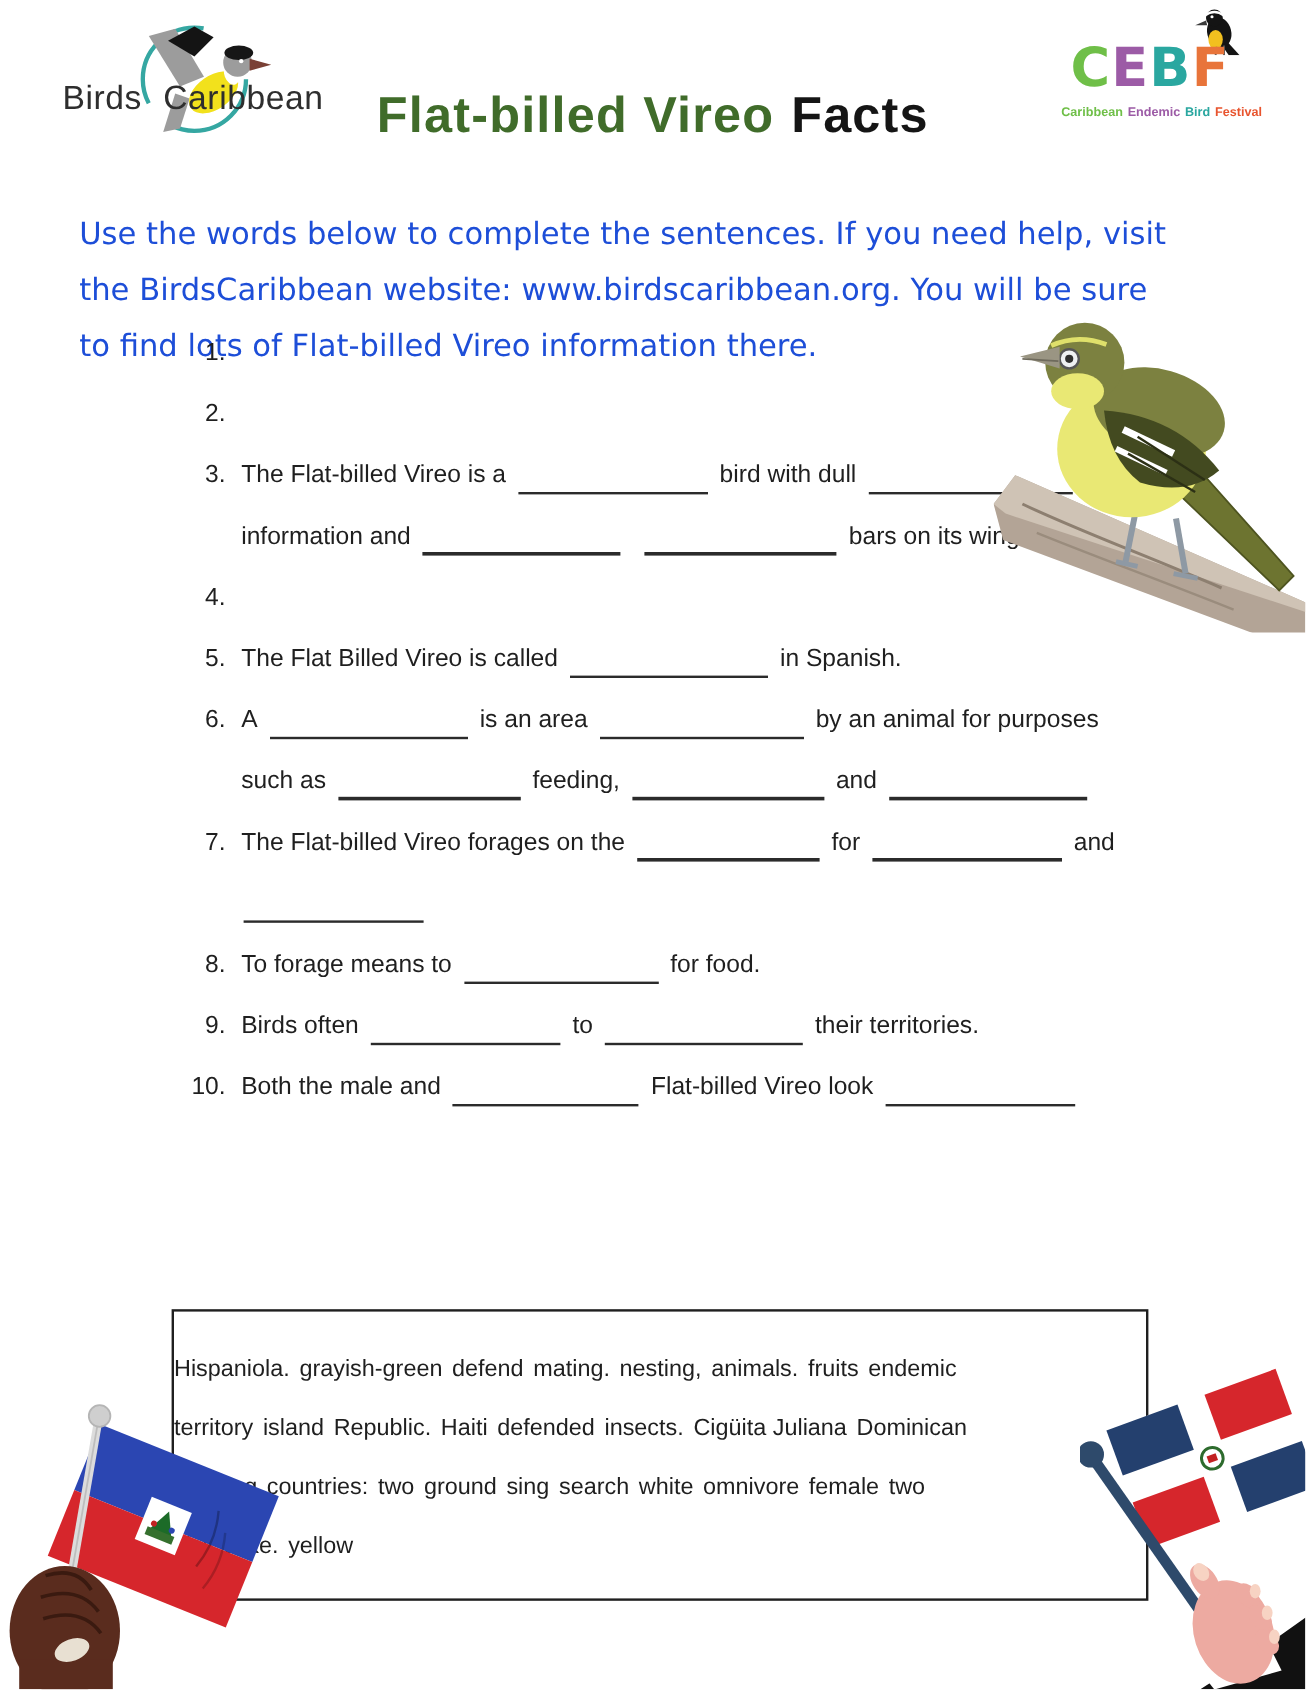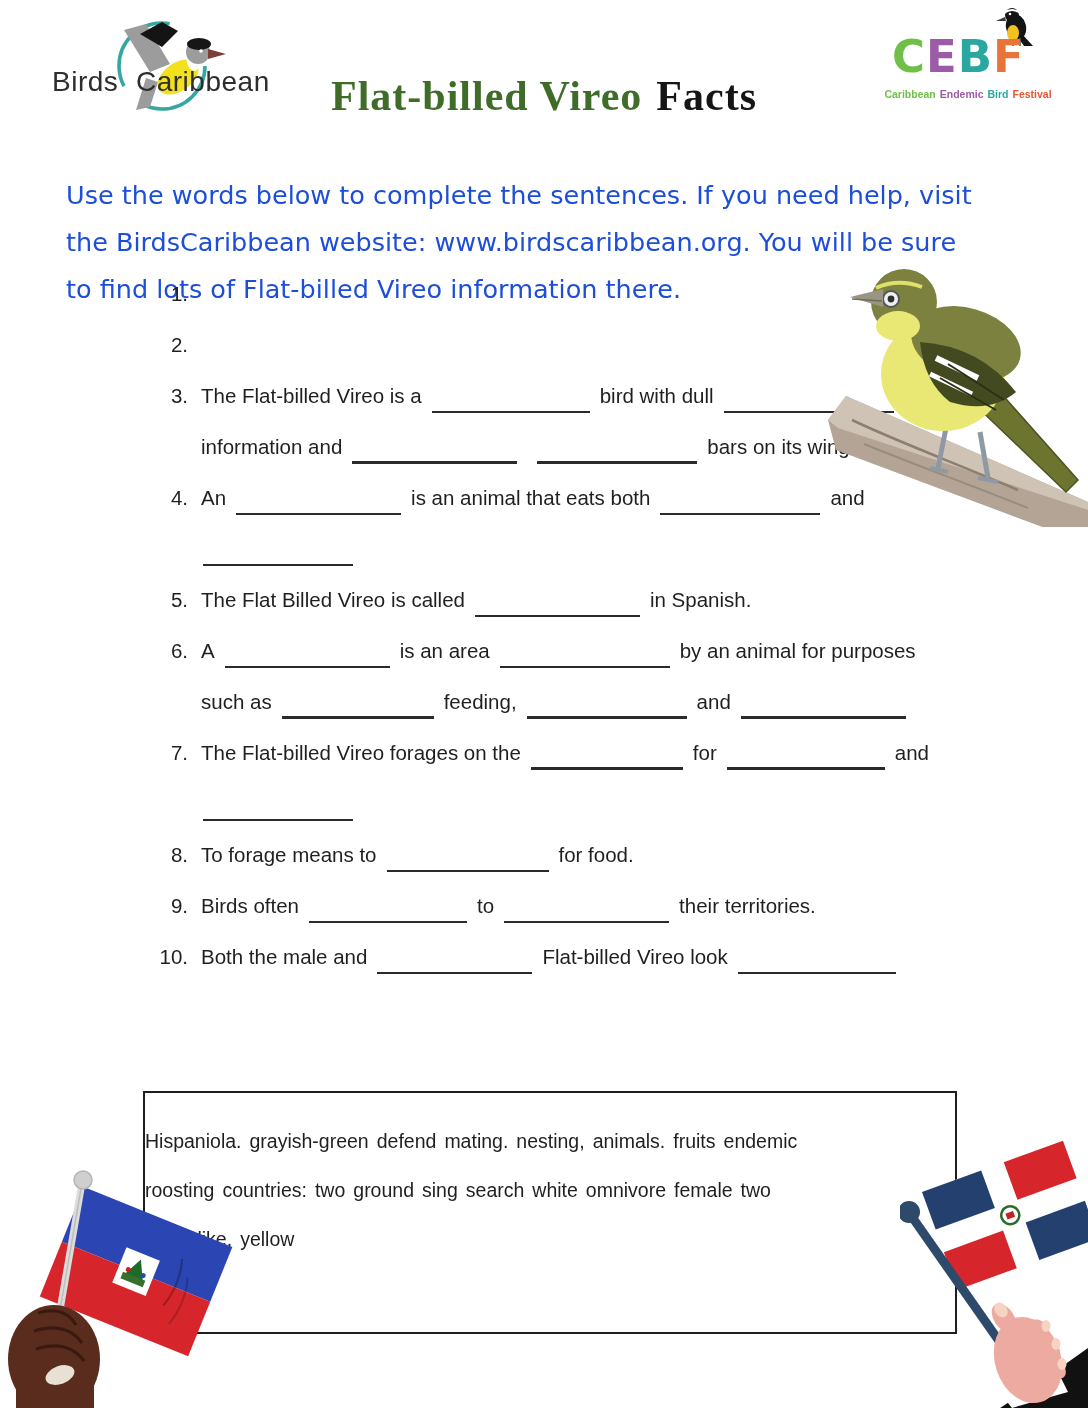--- a/index.html
+++ b/index.html
@@ -17,21 +17,21 @@
   .cebf{position:absolute;left:878px;top:8px;width:180px;height:98px;}
   .cebf-letters{position:absolute;left:14px;top:26px;font-family:"DejaVu Sans",sans-serif;
                 font-weight:800;font-size:45px;line-height:1;letter-spacing:1px;}
   .cebf-letter{display:inline-block;}
   .cebf-bird{position:absolute;left:117px;top:-2px;}
   .cebf-tagline{position:absolute;left:0;top:80px;width:180px;display:flex;gap:4px;justify-content:center;
                 font-size:10.5px;font-weight:bold;}
 
   
   .title{position:absolute;left:50%;top:72px;transform:translateX(-50%);white-space:nowrap;
-         font-family:Liberation Serif, serif;font-weight:700;font-size:42px;letter-spacing:1px;text-align:right;}
+         font-family:Liberation Sans, sans-serif;font-weight:700;font-size:42px;letter-spacing:1px;text-align:right;}
   .title .suffix{margin-left:14px;}
 
   
   .instructions{position:absolute;left:66px;top:132px;width:915px;
                 font-family:"DejaVu Sans",sans-serif;font-size:25.5px;line-height:47px;color:#1d4ed8;margin-top:40px;}
 
   
   .items{position:absolute;left:148px;top:268px;z-index:1;}
   .item{display:flex;}
   .item-num{flex:none;width:40px;text-align:right;padding-right:13px;
@@ -113,24 +113,20 @@
       </div>
       <div class="item">
         <div class="item-num">3.</div>
         <div class="item-content">
           <div class="item-line"><span class="seg">The Flat-billed Vireo is a</span><span class="blank" style="width: 158px;"></span><span class="seg">bird with dull</span><span class="blank" style="width: 170px;"></span></div>
           <div class="item-line"><span class="seg">information and</span><span class="blank thick" style="width: 165px;"></span><span class="blank thick" style="width: 160px;"></span><span class="seg">bars on its wing.</span></div>
         </div>
       </div>
       <div class="item">
         <div class="item-num">4.</div>
-        <div class="item-content">
-          <div class="item-line"><span class="seg">An</span><span class="blank" style="width: 165px;"></span><span class="seg">is an animal that eats both</span><span class="blank" style="width: 160px;"></span><span class="seg">and</span></div>
-          <div class="item-line"><span class="blank" style="width: 150px;"></span></div>
-        </div>
       </div>
       <div class="item">
         <div class="item-num">5.</div>
         <div class="item-content">
           <div class="item-line"><span class="seg">The Flat Billed Vireo is called</span><span class="blank" style="width: 165px;"></span><span class="seg">in Spanish.</span></div>
         </div>
       </div>
       <div class="item">
         <div class="item-num">6.</div>
         <div class="item-content">
@@ -169,20 +165,30 @@
     <div class="wb-lines">
         <div class="wb-line">
           <span class="wb-word">Hispaniola.</span>
           <span class="wb-word">grayish-green</span>
           <span class="wb-word">defend</span>
           <span class="wb-word">mating.</span>
           <span class="wb-word">nesting,</span>
           <span class="wb-word">animals.</span>
           <span class="wb-word">fruits</span>
           <span class="wb-word">endemic</span>
+        </div>
+        <div class="wb-line">
+          <span class="wb-word">territory</span>
+          <span class="wb-word">island</span>
+          <span class="wb-word">Republic.</span>
+          <span class="wb-word">Haiti</span>
+          <span class="wb-word">defended</span>
+          <span class="wb-word">insects.</span>
+          <span class="wb-word">Cigüita Juliana</span>
+          <span class="wb-word">Dominican</span>
         </div>
         <div class="wb-line">
           <span class="wb-word">roosting</span>
           <span class="wb-word">countries:</span>
           <span class="wb-word">two</span>
           <span class="wb-word">ground</span>
           <span class="wb-word">sing</span>
           <span class="wb-word">search</span>
           <span class="wb-word">white</span>
           <span class="wb-word">omnivore</span>

